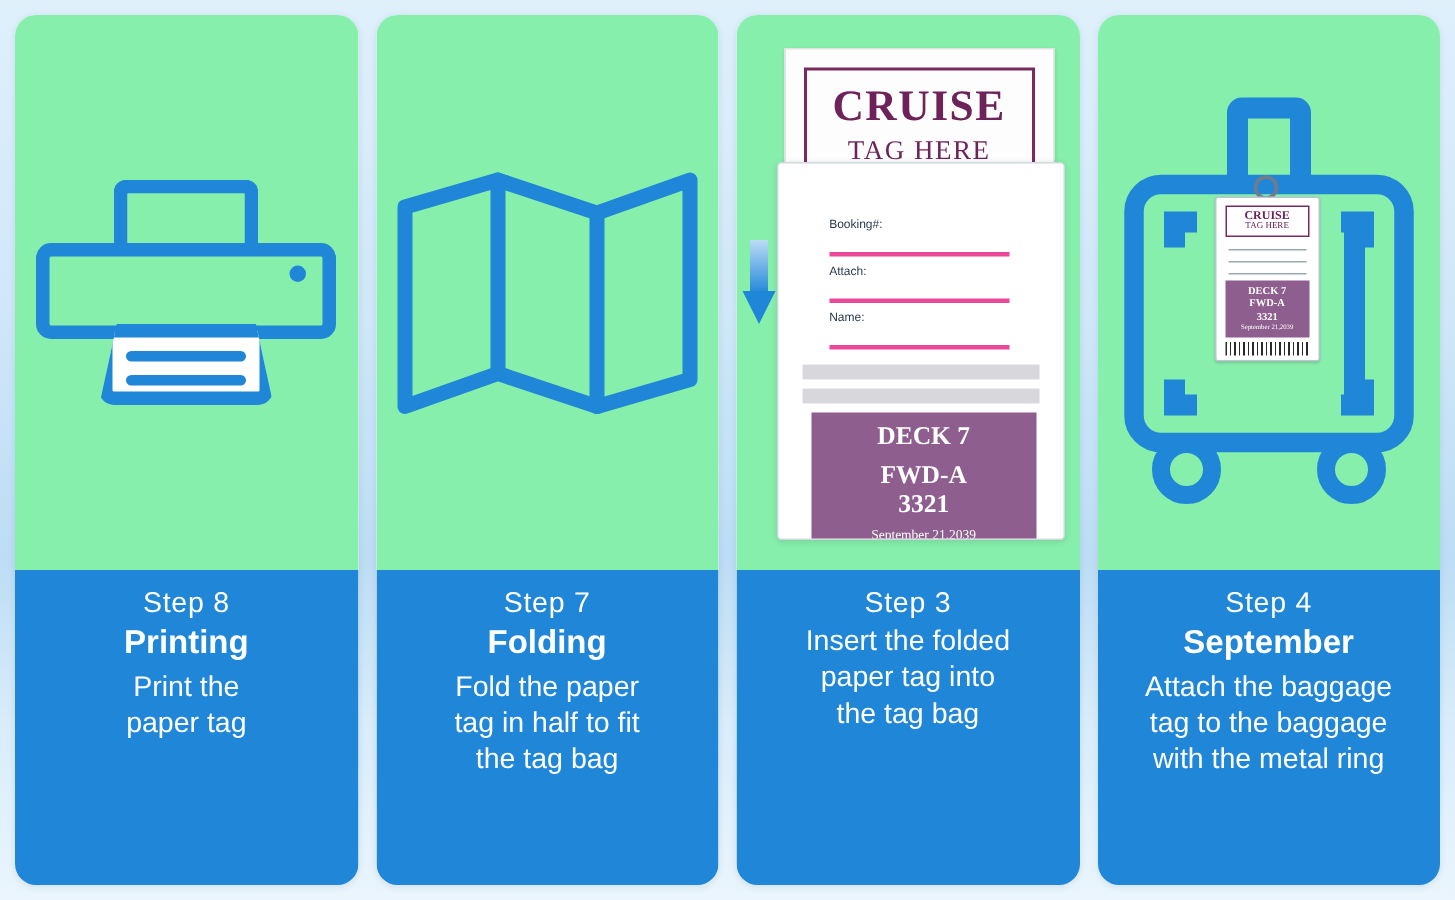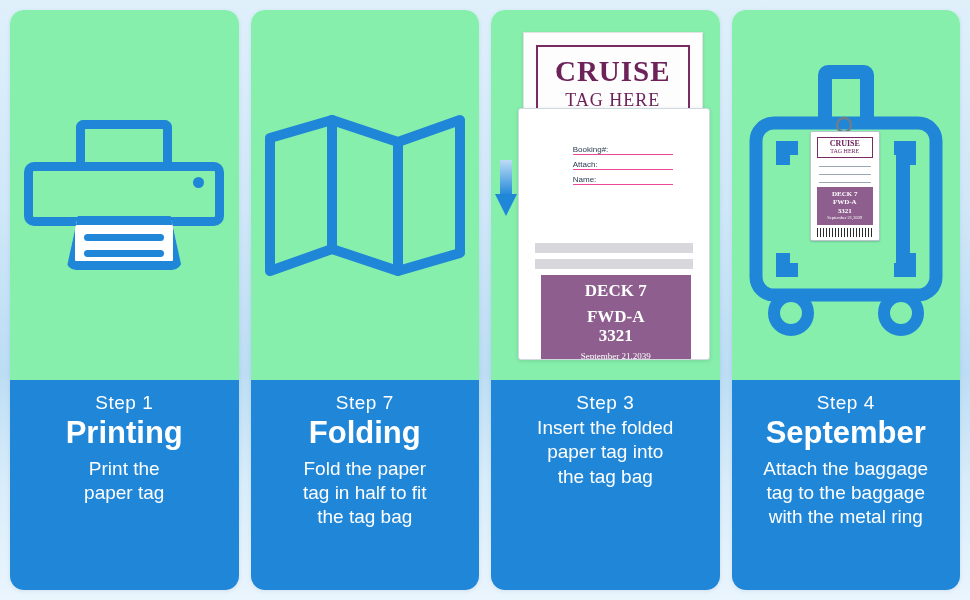--- a/index.html
+++ b/index.html
@@ -47,21 +47,21 @@
     padding: 12px 10px 14px;
     box-sizing: border-box;
   }
   .step-label {
     font-size: 19px;
     letter-spacing: 0.5px;
     margin-bottom: 2px;
     font-weight: 400;
   }
   .step-title {
-    font-size: 31px;
+    font-size: 22px;
     font-weight: bold;
     line-height: 1.12;
     margin-bottom: 6px;
   }
   .step-desc {
     font-size: 19px;
     line-height: 1.28;
     font-weight: 400;
     text-align: center;
   }
@@ -203,24 +203,23 @@
   .fields {
     position: absolute;
     left: 28px;
     top: 10px;
     width: 120px;
     font-size: 8px;
     color: #2a3b50;
     font-family: "Liberation Sans", sans-serif;
   }
   .fields div {
-    border-bottom: 1px solid #ec4899;
+    border-bottom: 3px solid #ec4899;
     margin-bottom: 5px;
-    padding-bottom: 0;
-    margin-left: 20px;
+    padding-bottom: 14px;
   }
   .purple-block {
     position: absolute;
     left: 16px;
     top: 140px;
     width: 150px;
     height: 92px;
     background: #8e5f8e;
     color: #fff;
     text-align: center;
@@ -310,21 +309,21 @@
       <div class="printer">
         <div class="top-sheet"></div>
         <div class="body"></div>
         <div class="dot"></div>
         <div class="out"></div>
         <div class="line l1"></div>
         <div class="line l2"></div>
       </div>
     </div>
     <div class="card-caption">
-      <div class="step-label">Step 1</div>
+      <div class="step-label">Step 8</div>
       <div class="step-title">Printing</div>
       <div class="step-desc" style="white-space:pre-line">Print the
 paper tag</div>
     </div>
   </div>
 
   <div class="card">
     <div class="card-art">
       <svg class="fold" viewBox="0 0 210 175">
         <path d="M10 30 L72 12 L138 34 L200 12 L200 145 L138 163 L72 141 L10 163 Z" fill="none" stroke="#1f86d8" stroke-width="10" stroke-linejoin="round"></path>

